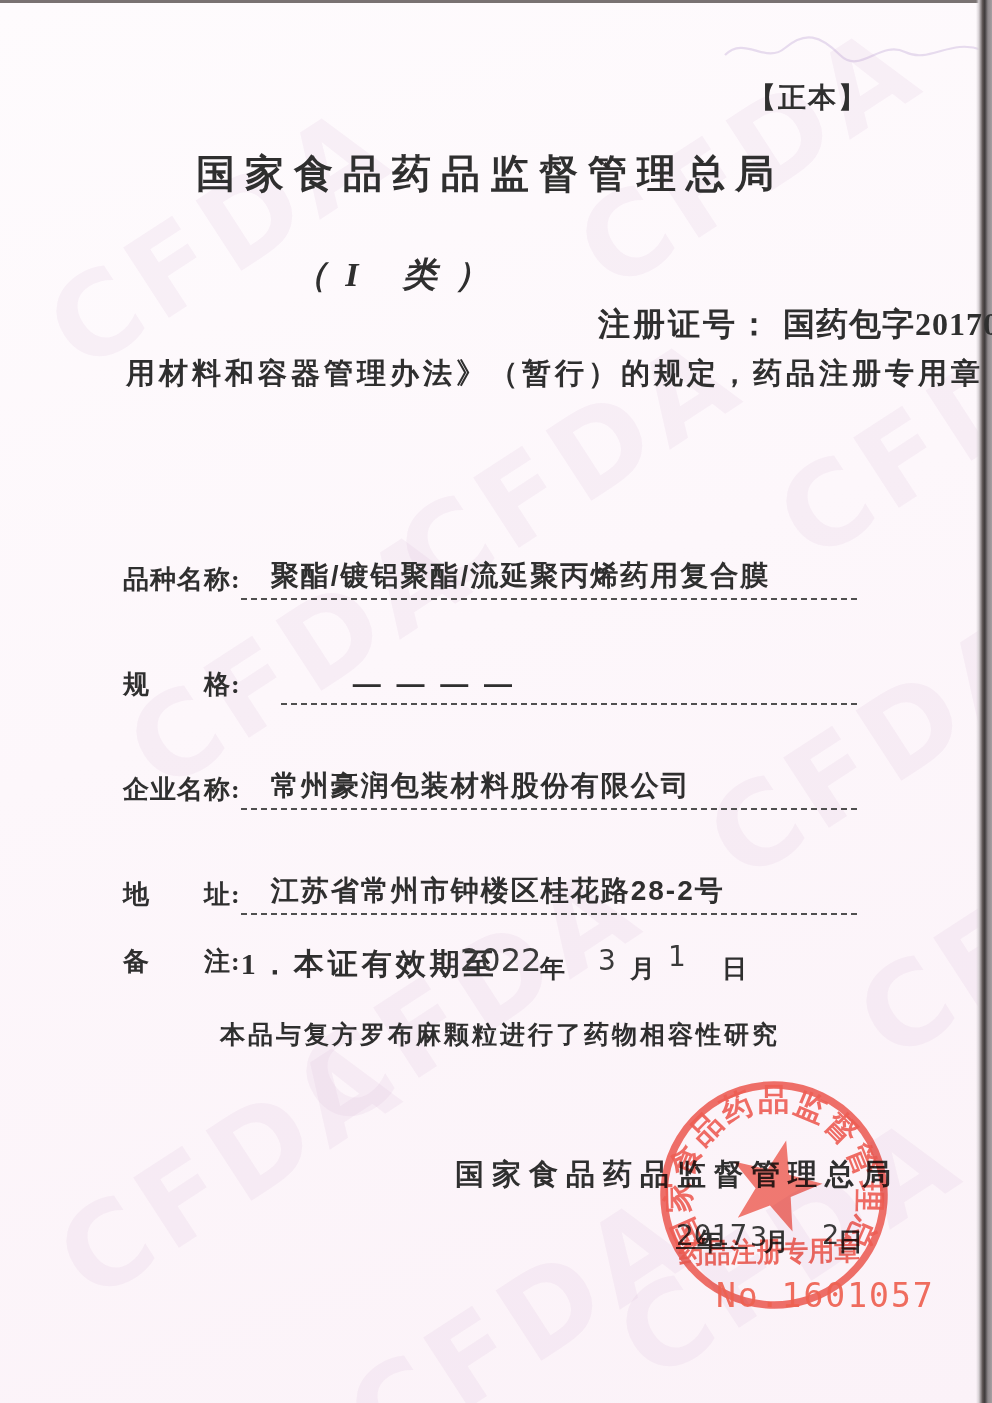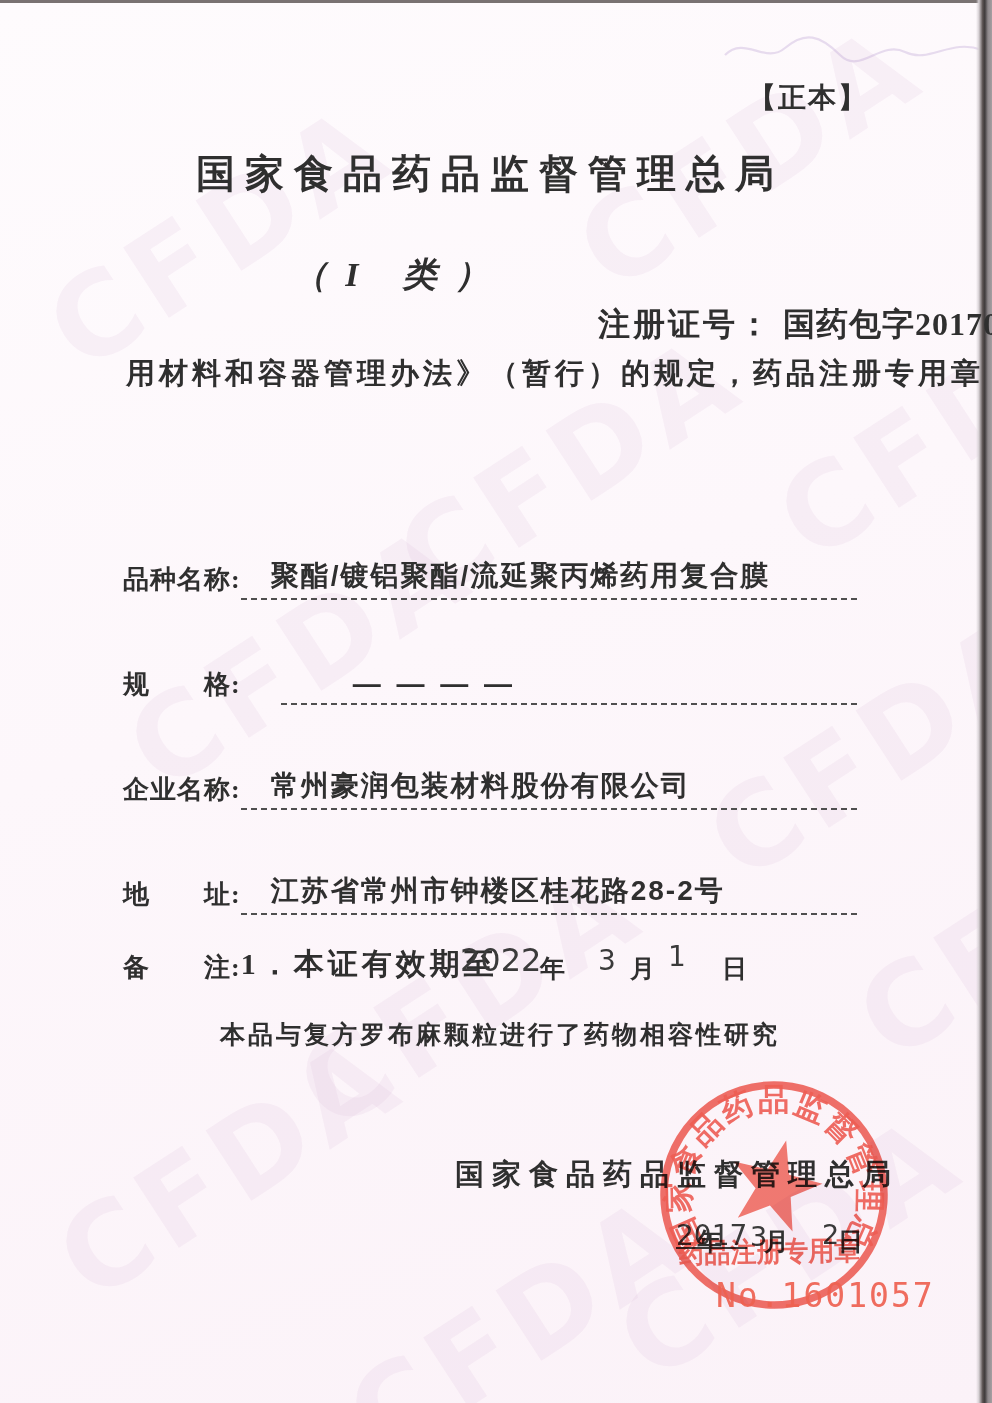--- a/index.html
+++ b/index.html
@@ -31,21 +31,21 @@
   .paragraph .indent{text-indent:58px;}
   
   .field-row{position:absolute;left:123px;width:734px;height:46px;display:flex;align-items:flex-end;}
   .field-label{font-size:26px;font-weight:700;letter-spacing:1px;white-space:pre;padding-bottom:3px;}
   .field-value-wrap{flex:1;border-bottom:2px dashed #4f4f4f;padding:0 0 3px 30px;
     font-family:"Liberation Sans","DejaVu Sans",sans-serif;font-weight:700;font-size:28px;
     letter-spacing:2px;white-space:nowrap;}
   .dash-value{letter-spacing:4px;padding-left:72px;}
   .row1{top:554px;} .row2{top:659px;gap:40px;} .row3{top:764px;} .row4{top:869px;}
   
-  .remark-row{position:absolute;left:123px;top:944px;display:flex;align-items:flex-end;}
+  .remark-row{position:absolute;left:123px;top:944px;display:flex;}
   .remark-prefix{font-size:30px;font-weight:700;letter-spacing:4px;padding-bottom:3px;}
   .typed{font-family:"DejaVu Sans","Liberation Sans",sans-serif;font-weight:500;color:#3a3a3a;}
   .rk-year{left:460px;top:941px;font-size:32px;}
   .rk-year-u{left:540px;top:952px;font-size:25px;font-weight:700;}
   .rk-month{left:598px;top:944px;font-size:28px;}
   .rk-month-u{left:630px;top:952px;font-size:25px;font-weight:700;}
   .rk-day{left:668px;top:940px;font-size:28px;}
   .rk-day-u{left:722px;top:952px;font-size:25px;font-weight:700;}
   .compat{left:0;top:1018px;width:1000px;text-align:center;font-size:25px;font-weight:700;letter-spacing:3px;}
   

